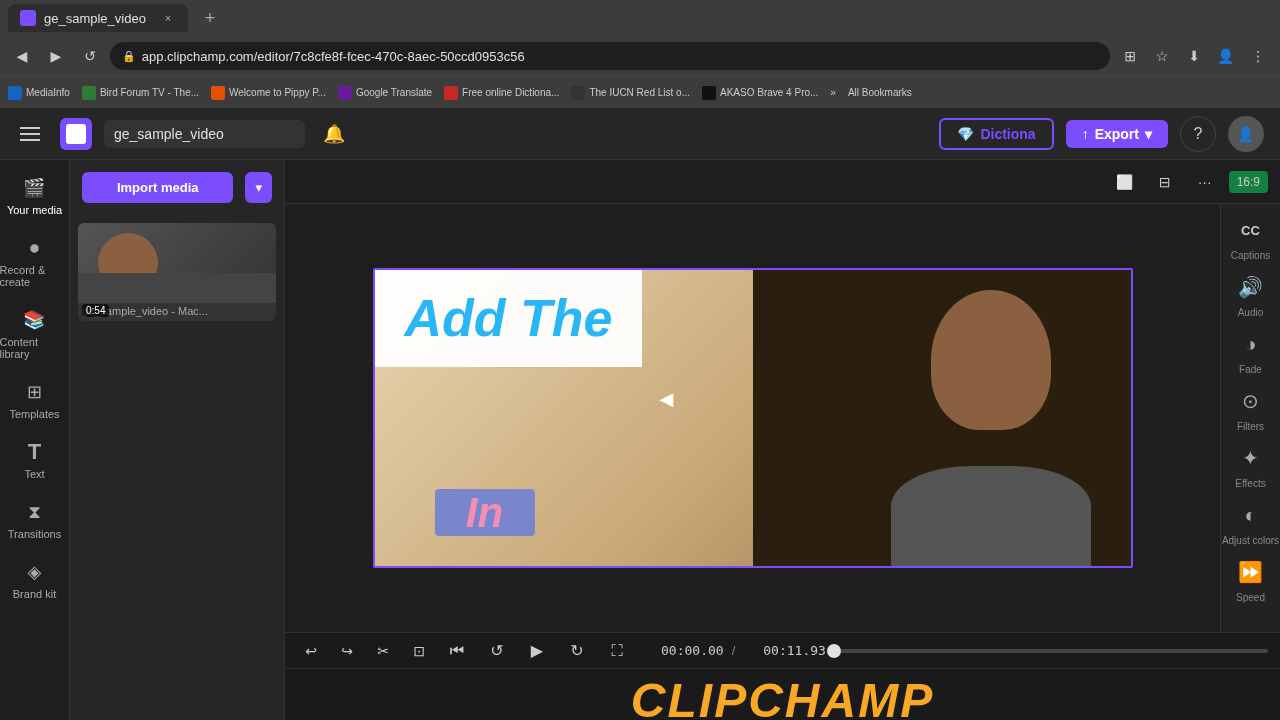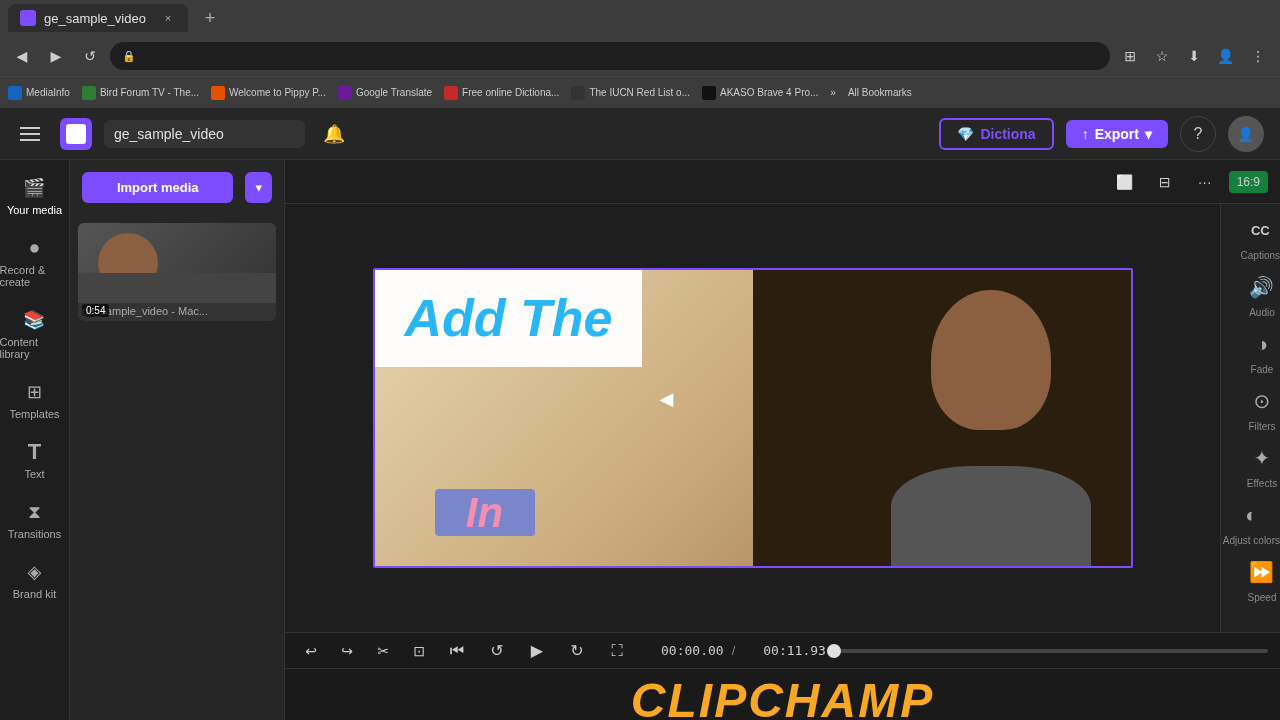--- a/index.html
+++ b/index.html
@@ -60,21 +60,21 @@
     .import-btn-row { padding: 12px; display: flex; gap: 12px; }
     .import-btn { background: #7c4dff; color: white; border: none; padding: 8px 16px; border-radius: 6px; cursor: pointer; font-size: 13px; font-weight: 600; flex: 1; }
     .import-dropdown { background: #7c4dff; color: white; border: none; padding: 8px 10px; border-radius: 6px; cursor: pointer; font-size: 13px; }
     .media-grid { padding: 8px; display: grid; grid-template-columns: 1fr; gap: 8px; }
     .media-thumb { background: #333; border-radius: 6px; overflow: hidden; position: relative; }
     .media-duration { position: absolute; bottom: 4px; left: 4px; background: rgba(0,0,0,0.7); color: white; font-size: 10px; padding: 1px 4px; border-radius: 3px; }
     .media-label { font-size: 11px; color: #aaa; padding: 2px 4px 4px; }
     .preview-toolbar { height: 44px; display: flex; align-items: center; justify-content: flex-end; padding: 0 12px; gap: 8px; border-bottom: 1px solid #333; }
     .preview-tool-btn { width: 32px; height: 32px; display: flex; align-items: center; justify-content: center; color: #ccc; font-size: 14px; border-radius: 6px; cursor: pointer; }
     .aspect-ratio-badge { background: #15803d; color: #ccc; font-size: 12px; padding: 4px 8px; border-radius: 4px; }
-    .captions-panel { width: 60px; display: flex; flex-direction: column; align-items: flex-end; padding: 8px 0; background: #222; border-left: 1px solid #333; }
+    .captions-panel { width: 60px; display: flex; flex-direction: column; align-items: center; padding: 8px 0; background: #222; border-left: 1px solid #333; }
     .right-panel-icon { width: 36px; height: 36px; display: flex; align-items: center; justify-content: center; color: #aaa; font-size: 20px; cursor: pointer; border-radius: 8px; margin-bottom: 2px; }
     .right-panel-label { font-size: 10px; color: #888; text-align: center; }
     .right-panel-item { display: flex; flex-direction: column; align-items: center; margin-bottom: 8px; }
 
     
     .preview-canvas { flex: 1; display: flex; align-items: center; justify-content: center; position: relative; }
     .video-frame { width: 760px; height: 300px; background: #111; position: relative; border: 2px solid #7c4dff; border-radius: 2px; overflow: hidden; }
     .video-bg { width: 100%; height: 100%; background: linear-gradient(135deg, #e8d5b0 0%, #c8a878 50%, #8b6540 100%); position: relative; }
 
     
@@ -126,20 +126,21 @@
       <div class="tab-close">×</div>
     </div>
     <div class="tab-new">+</div>
   </div>
   <div class="browser-toolbar">
     <div class="nav-btn">◀</div>
     <div class="nav-btn">▶</div>
     <div class="nav-btn">↺</div>
     <div class="address-bar">
       <span class="lock-icon">🔒</span>
+      <span>app.clipchamp.com/editor/7c8cfe8f-fcec-470c-8aec-50ccd0953c56</span>
     </div>
     <div class="toolbar-icons">
       <div class="toolbar-icon-btn">⊞</div>
       <div class="toolbar-icon-btn">☆</div>
       <div class="toolbar-icon-btn">⬇</div>
       <div class="toolbar-icon-btn">👤</div>
       <div class="toolbar-icon-btn">⋮</div>
     </div>
   </div>
   <div class="browser-bookmarks">

